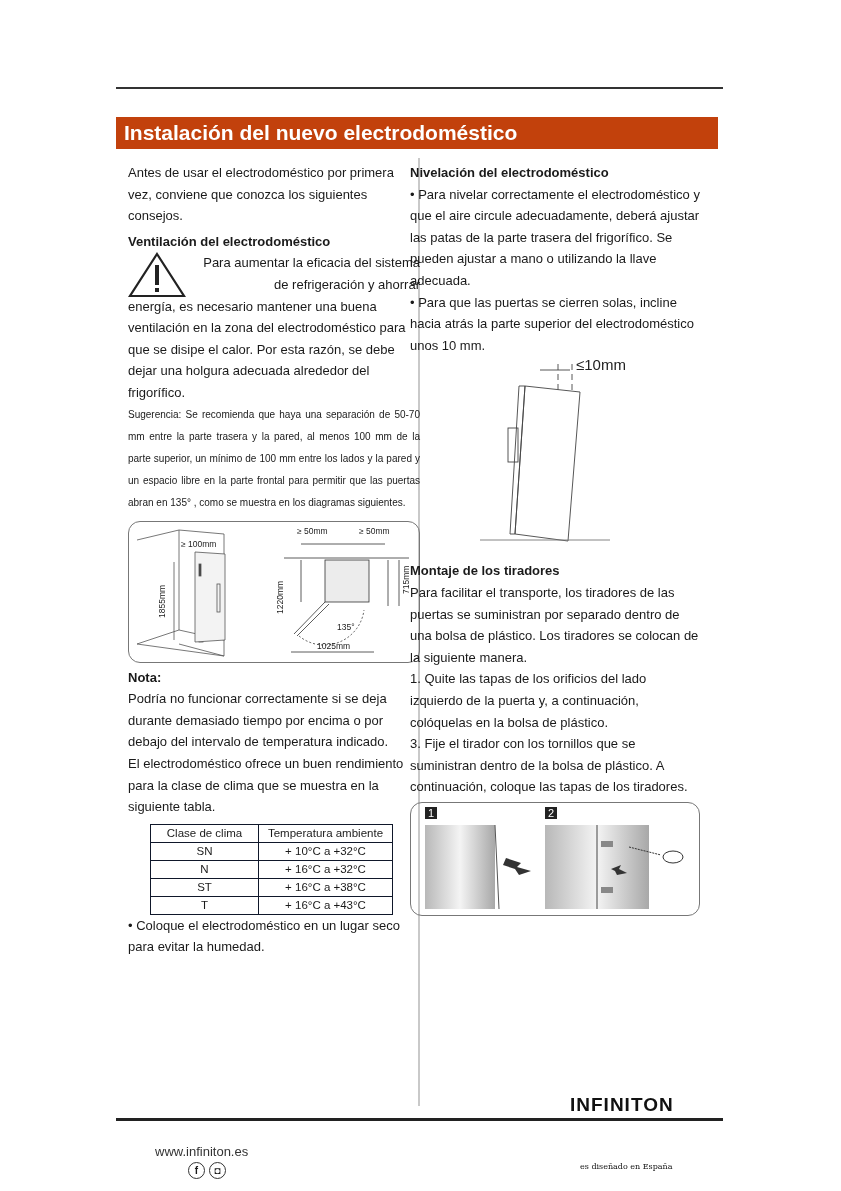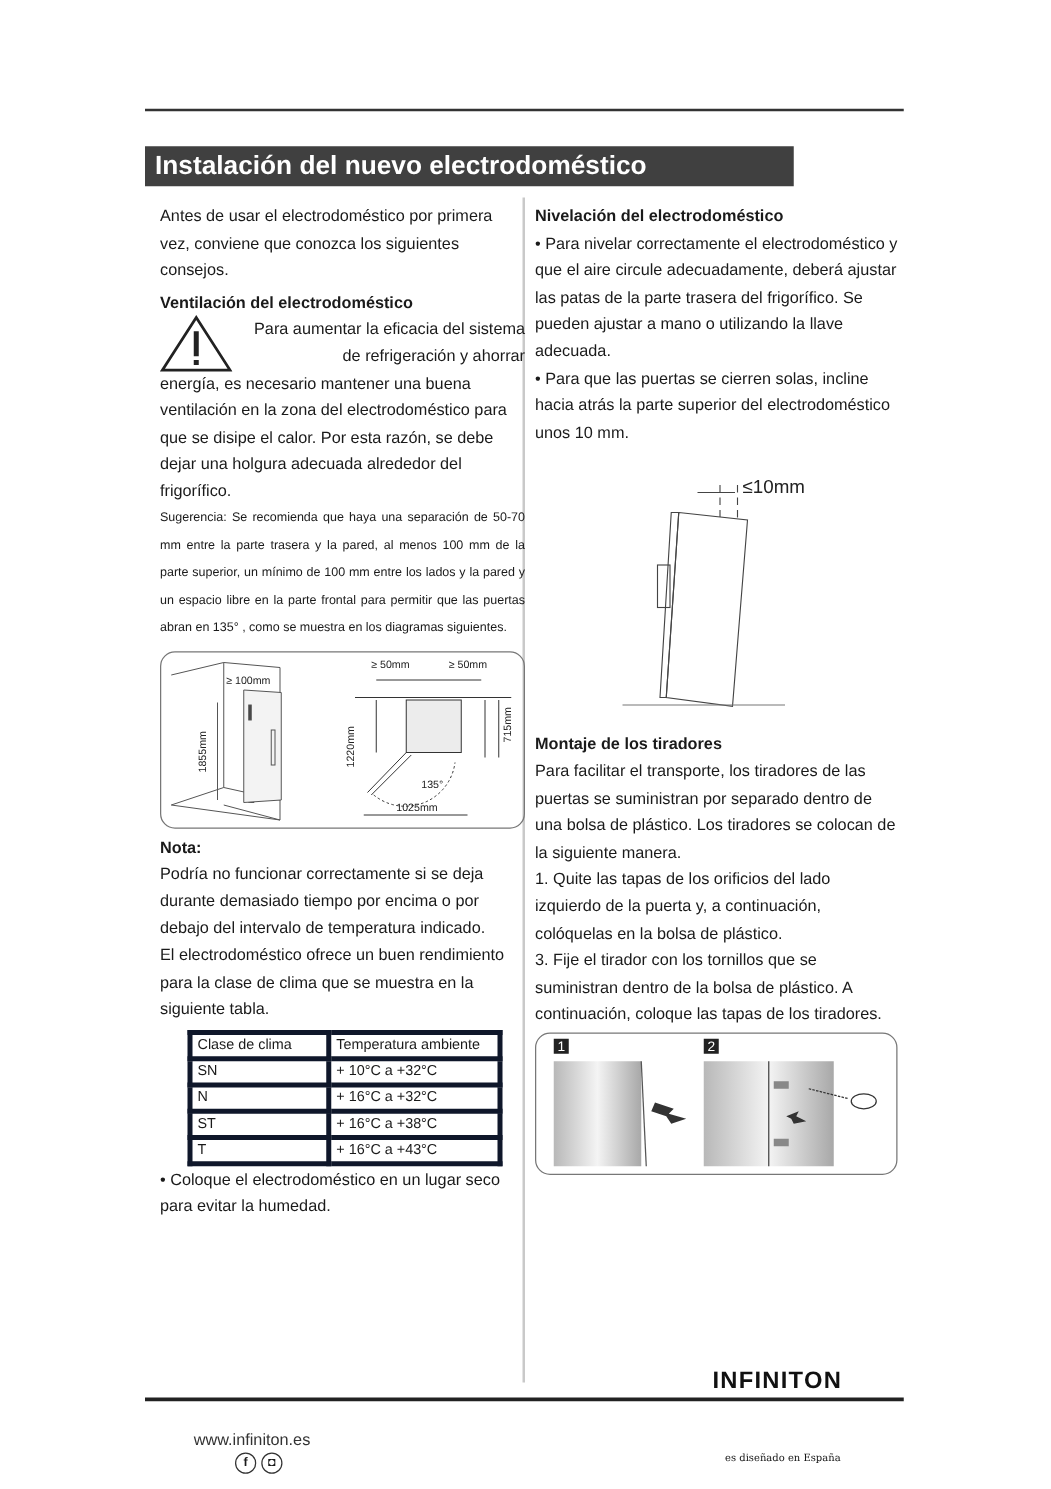--- a/index.html
+++ b/index.html
@@ -1,36 +1,36 @@
 <!DOCTYPE html>
 <html><head>
 <meta charset="utf-8">
 <style>
   html, body { margin: 0; padding: 0; background: #fff; }
   body { width: 841px; height: 1191px; position: relative; overflow: hidden;
          font-family: "Liberation Sans", sans-serif; color: #1a1a1a; }
   .top-rule { position: absolute; left: 116px; top: 87px; width: 607px; height: 2px; background: #333; }
-  .title-bar { position: absolute; left: 116px; top: 117px; width: 519px; height: 32px; background: #404040; }
+  .title-bar { position: absolute; left: 116px; top: 117px; width: 602px; height: 32px; background: #c2410c; }
   .title-bar h1 { margin: 0; padding-left: 8px; color: #fff; font-size: 21px; line-height: 32px; font-weight: bold; }
   .col { position: absolute; top: 162px; font-size: 13px; line-height: 21.6px; }
   .col p { margin: 0; }
   .left { left: 128px; width: 292px; }
-  .right { left: 428px; width: 290px; }
+  .right { left: 410px; width: 290px; }
   .divider { position: absolute; left: 418px; top: 158px; width: 2px; height: 948px; background: #c9c9c9; }
   .h2 { font-weight: bold; margin-top: 4px !important; }
   .warn-row { position: relative; padding-left: 62px; text-align: right; }
   .warn-icon { position: absolute; left: 0; top: 0; width: 58px; height: 46px; }
   .justify { text-align: justify; text-align-last: left; font-size: 10px; line-height: 22.2px; }
   .figure-box { border: 1.5px solid #777; border-radius: 12px; height: 140px; margin: 6px 0 4px 0; position: relative; }
   .figure-box svg { position: absolute; left: 0; top: 0; }
   table.clima { border-collapse: collapse; margin: 6px 0 0 22px; font-size: 11.5px; }
-  table.clima td { border: 4px solid #0f172a; height: 17px; line-height: 17px; padding: 0 4px; text-align: left; }
+  table.clima td { border: 1px solid #0f172a; height: 17px; line-height: 17px; padding: 0 4px; text-align: center; }
   table.clima td:first-child { width: 99px; }
   table.clima td:last-child { width: 125px; }
-  .tilt-fig { height: 200px; position: relative; margin-top: 24px; }
+  .tilt-fig { height: 200px; position: relative; }
   .handle-fig { border: 1.5px solid #777; border-radius: 12px; height: 112px; margin-top: 4px; position: relative; }
   .bottom-rule { position: absolute; left: 116px; top: 1118px; width: 607px; height: 3px; background: #222; }
   .footer-url { position: absolute; left: 155px; top: 1144px; font-size: 13px; color: #333; }
   .social { position: absolute; left: 188px; top: 1162px; display: flex; gap: 4px; }
   .social span { width: 15px; height: 15px; border: 1px solid #333; border-radius: 50%; font-size: 10px; line-height: 15px; text-align: center; font-weight: bold; }
   .brand { position: absolute; left: 570px; top: 1094px; font-size: 19px; font-weight: bold; letter-spacing: 1px; color: #111; }
   .tagline { position: absolute; left: 580px; top: 1162px; font-size: 8px; font-family: "DejaVu Serif", serif; color: #111; }
 </style>
 </head>
 <body>

